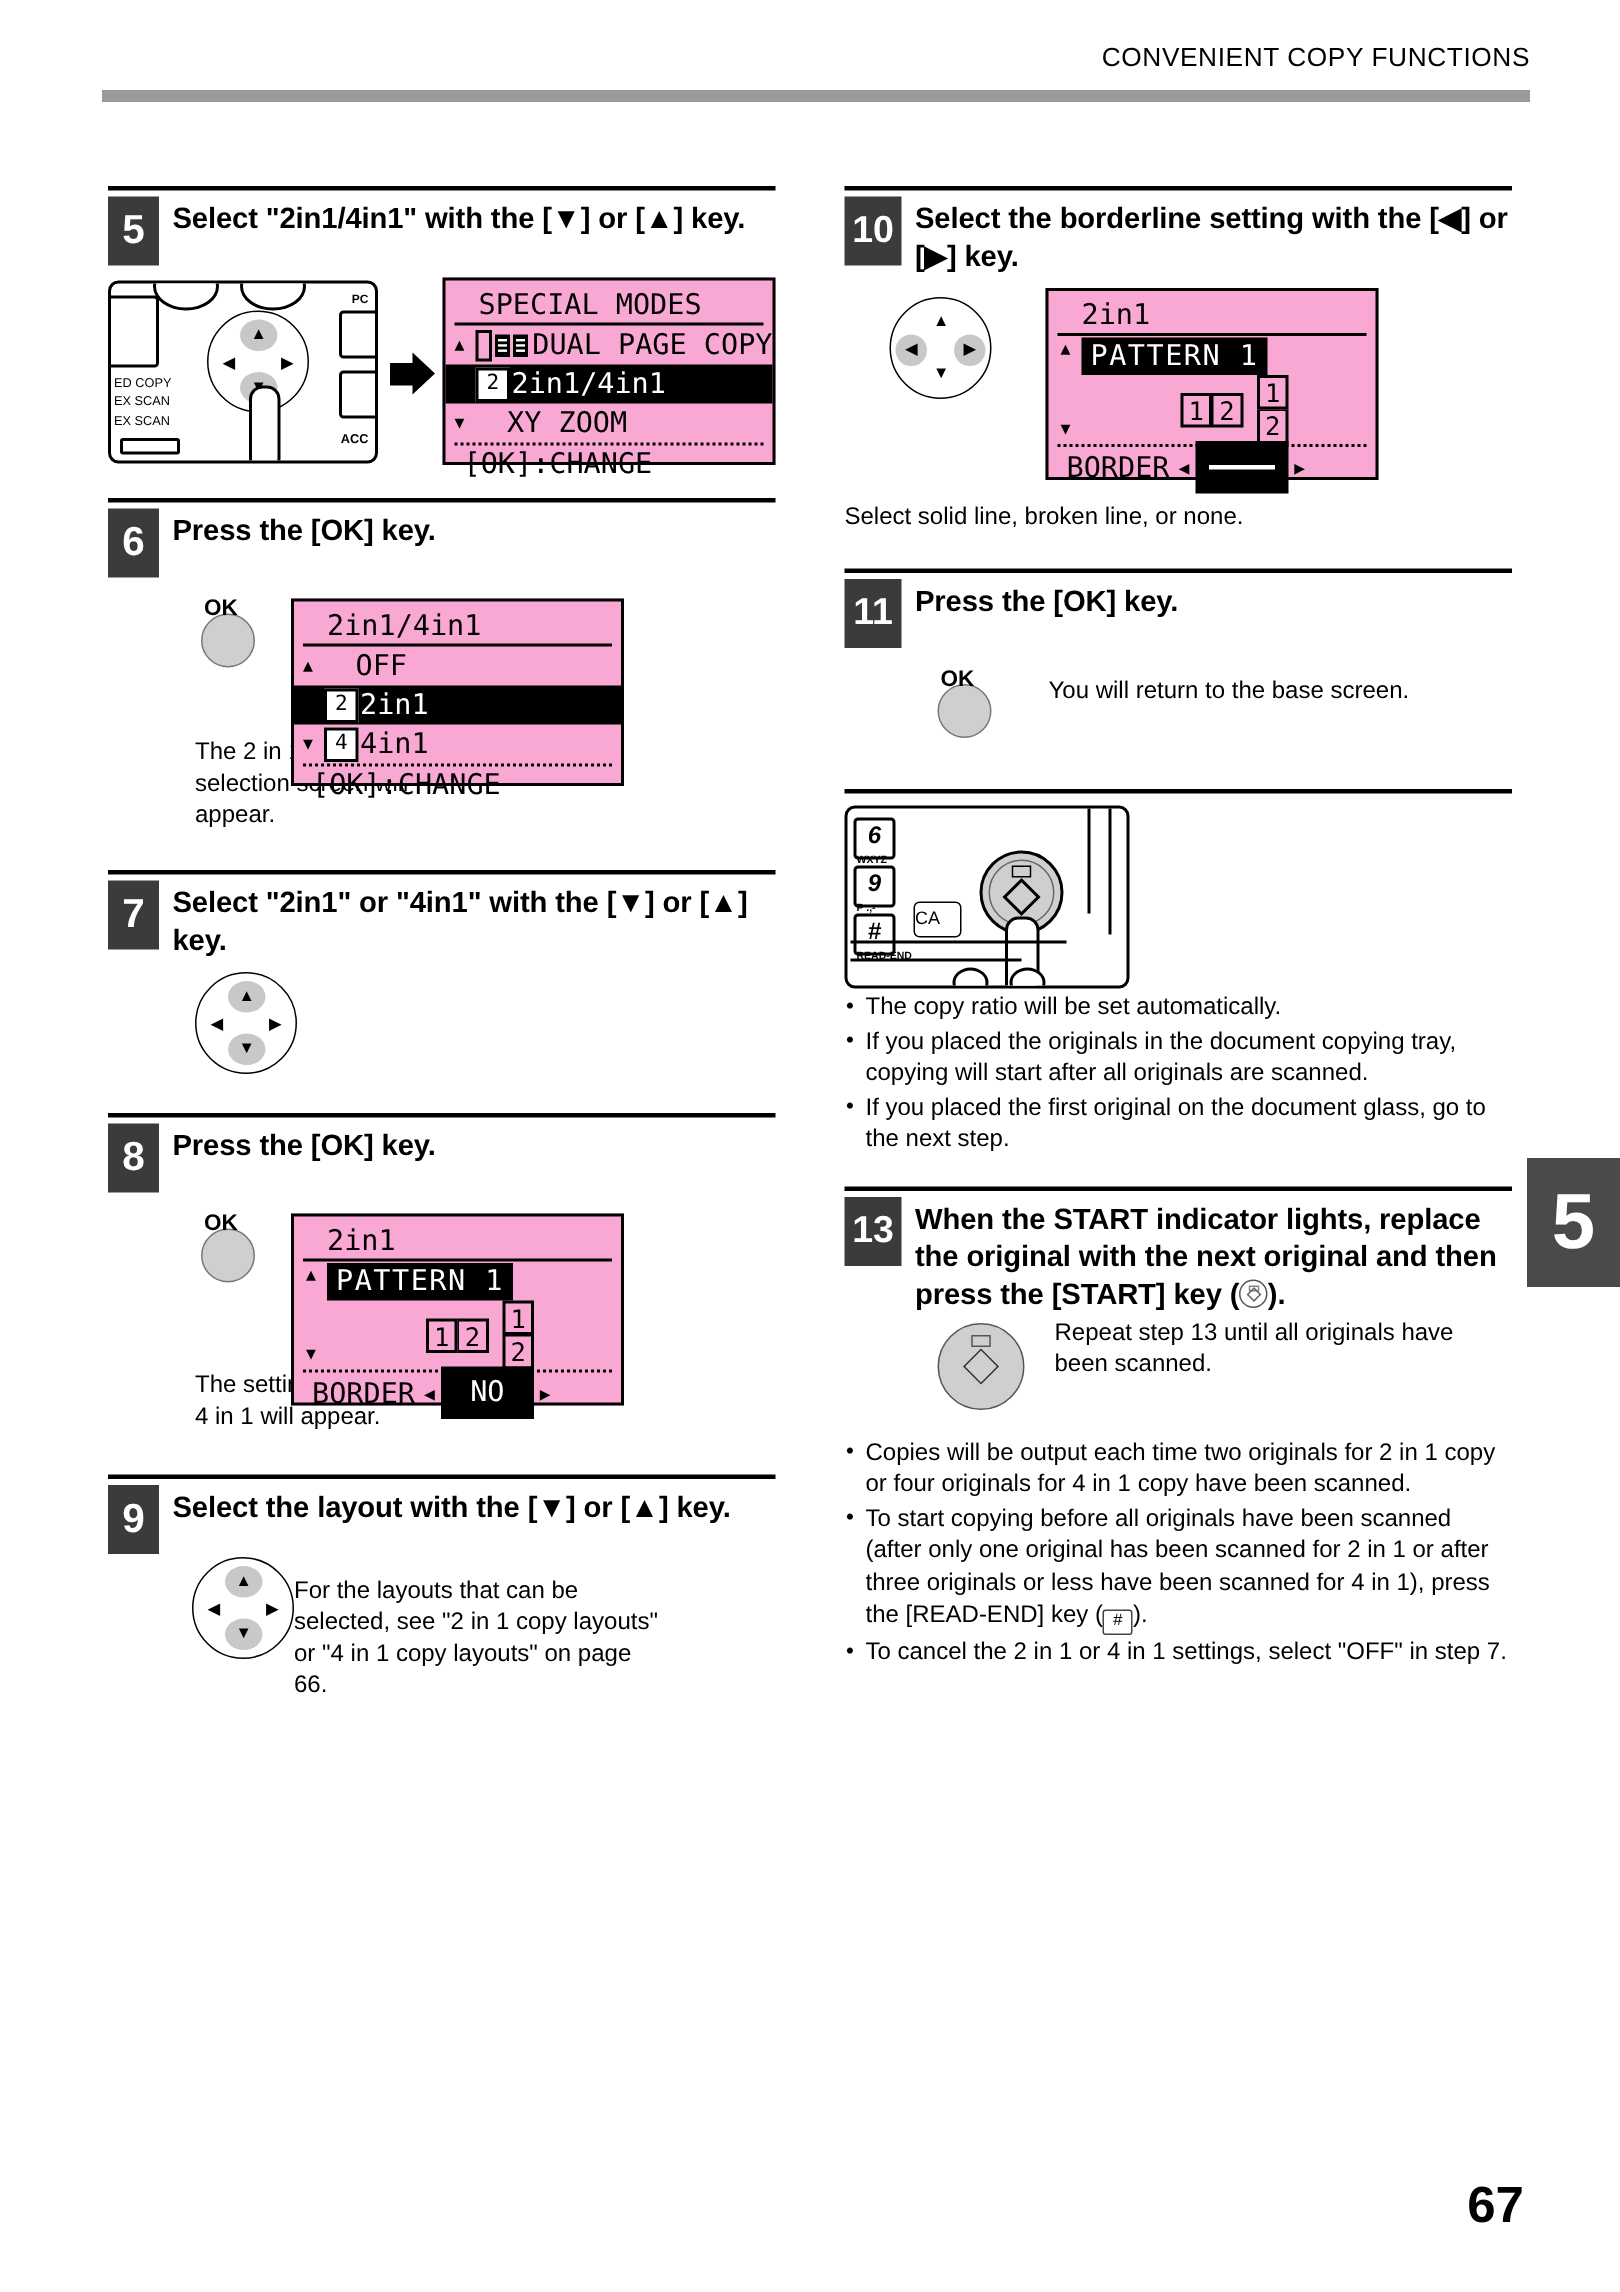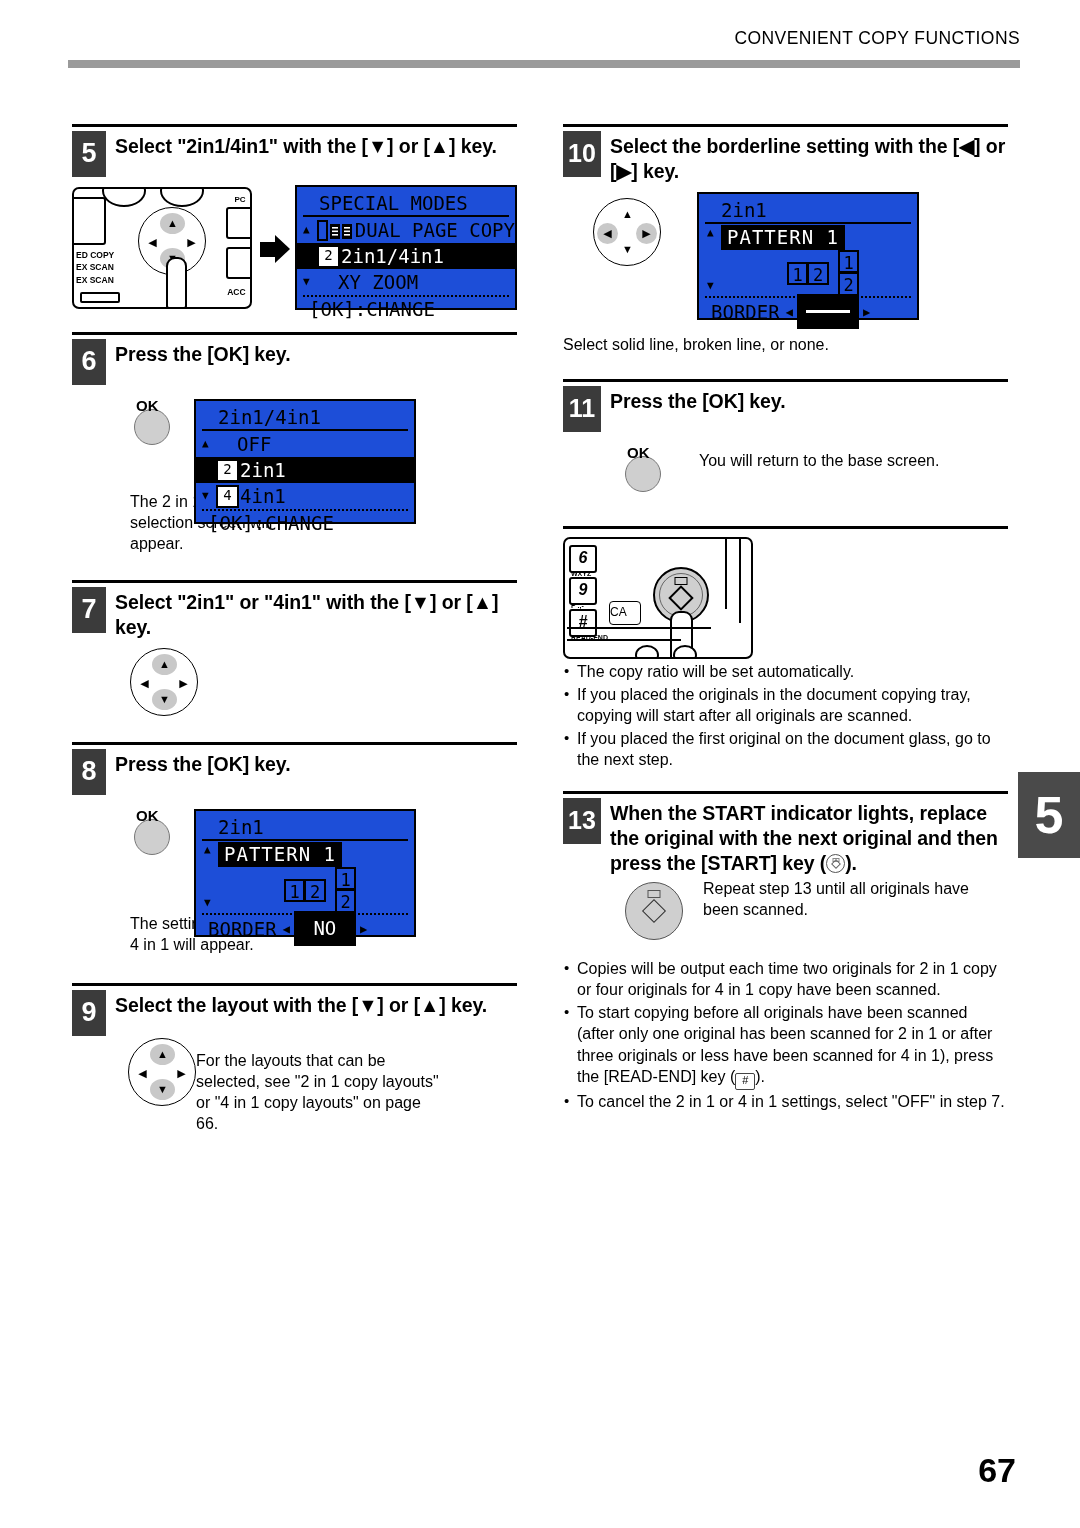--- a/index.html
+++ b/index.html
@@ -110,21 +110,21 @@
     content: "\2022";
     position: absolute;
     left: 1px;
     top: -1px;
     font-size: 15px;
   }
 
   
   .lcd {
     border: 2.5px solid #000;
-    background: #1d4ed8;
+    background: #f9a8d4;
     font-family: "DejaVu Sans Mono", monospace;
     box-sizing: border-box;
     position: relative;
   }
   .lcd-title {
     font-size: 19px;
     padding: 2px 0 1px 16px;
     border-bottom: 2px solid #000;
     margin: 3px 6px 0 6px;
     letter-spacing: 0px;
@@ -390,21 +390,21 @@
     top: -14px;
     width: 40px; height: 28px;
     border: 2px solid #000;
     border-radius: 50%;
     background: #fff;
   }
   .panel5 .leftlabels {
     position: absolute;
     left: 2px; top: 60px;
     font-size: 8.5px;
-    font-weight: bold;
+    font-weight: normal;
     line-height: 12.5px;
   }
   .panel5 .leftbox {
     position: absolute;
     left: -24px; top: 8px;
     width: 52px; height: 44px;
     border: 2px solid #000;
     border-radius: 3px;
   }
   .panel5 .rightcol {

